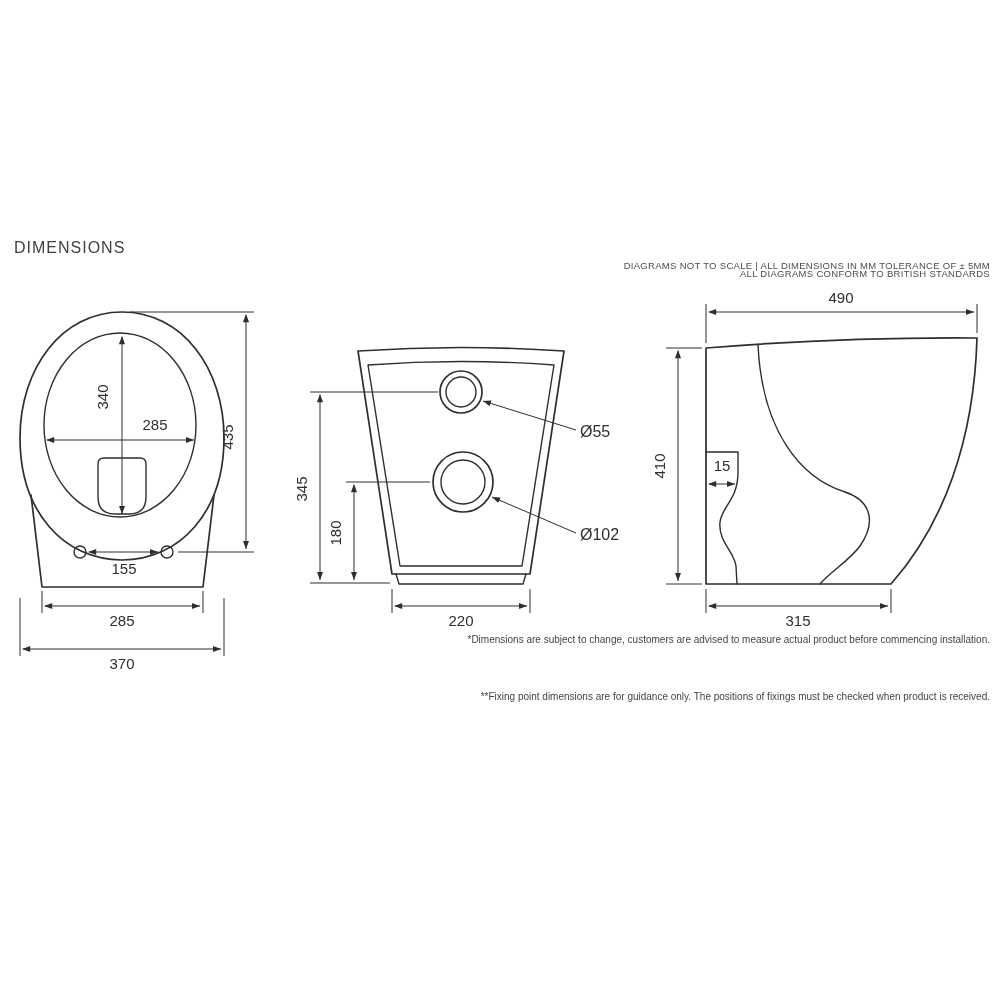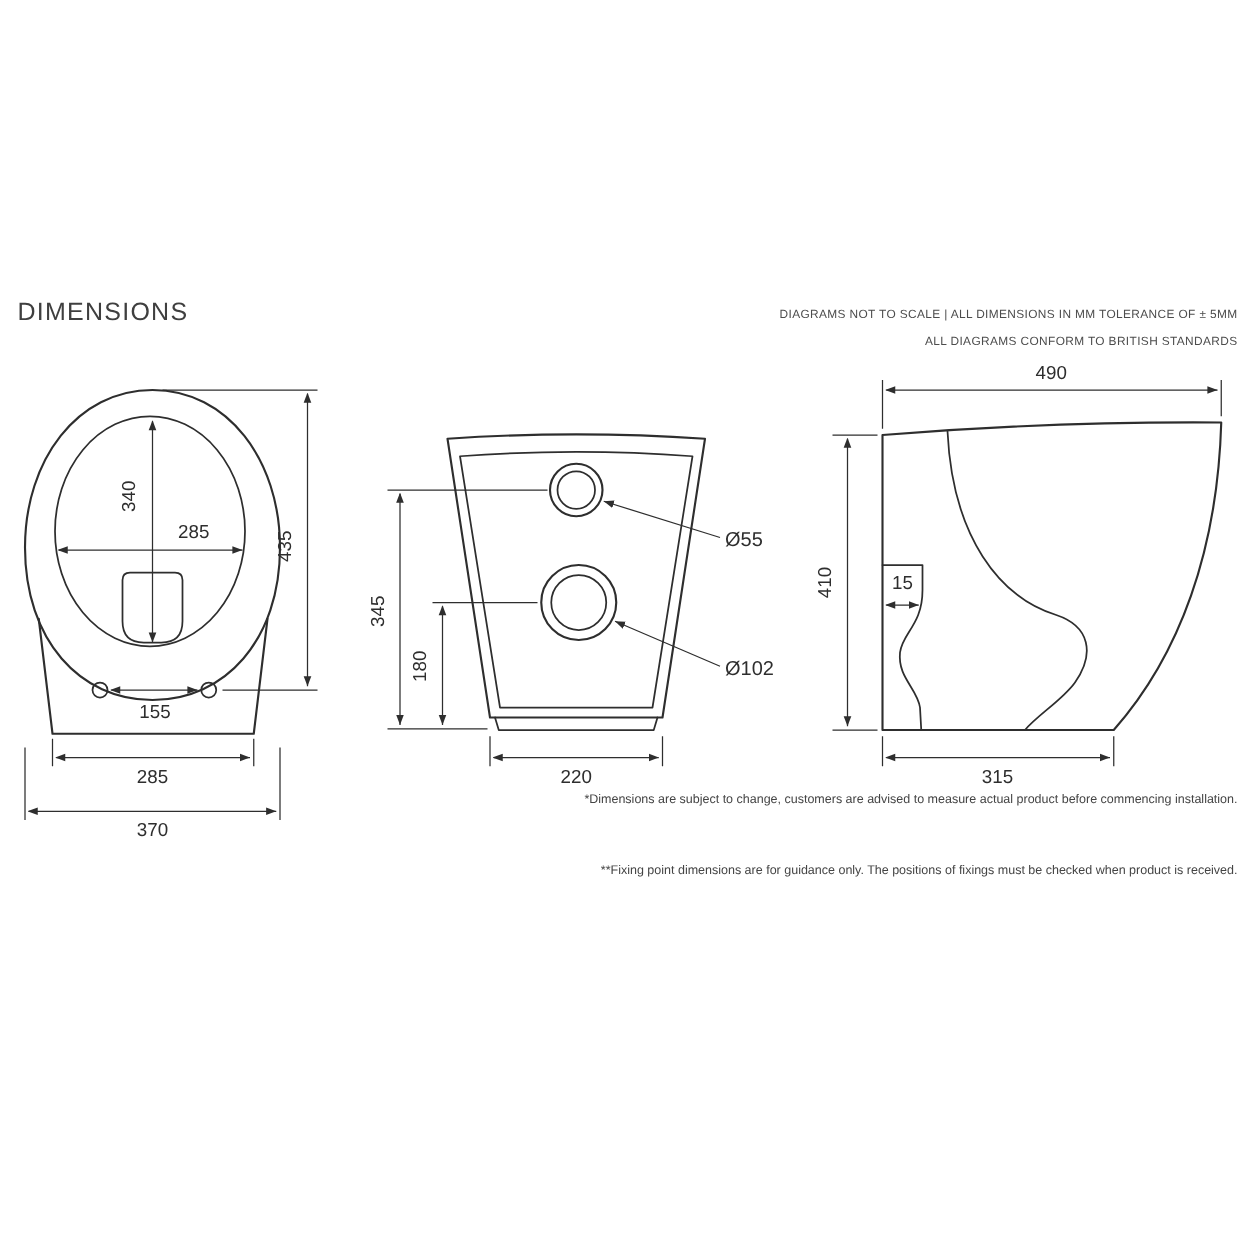--- a/index.html
+++ b/index.html
@@ -2,27 +2,27 @@
 <html><head>
 <meta charset="utf-8">
 <style>
   html,body{margin:0;padding:0;background:#ffffff;}
   body{
     width:1000px;height:1000px;position:relative;overflow:hidden;
     font-family:"Liberation Sans", sans-serif;color:#3a3a3a;
   }
   .page-title{
     position:absolute;left:14px;top:239px;
-    font-size:20px;letter-spacing:1px;color:#3f3f3f;font-weight:400;
+    font-size:16px;letter-spacing:1px;color:#3f3f3f;font-weight:400;
   }
   .top-note{
     position:absolute;right:10px;text-align:right;
     font-size:9.5px;color:#4c4c4c;letter-spacing:.3px;white-space:nowrap;
   }
-  .top-note.l1{top:246px;}
+  .top-note.l1{top:260px;}
   .top-note.l2{top:268px;}
   .foot-note{
     position:absolute;right:10px;text-align:right;
     font-size:10px;color:#444;white-space:nowrap;
   }
   .foot-note.l1{top:634px;}
   .foot-note.l2{top:691px;}
   svg.drawing{position:absolute;left:0;top:0;}
   .ol{fill:none;stroke:#2e2e2e;stroke-width:1.7;stroke-linejoin:round;stroke-linecap:round;}
   .il{fill:none;stroke:#2e2e2e;stroke-width:1.4;stroke-linejoin:round;stroke-linecap:round;}

